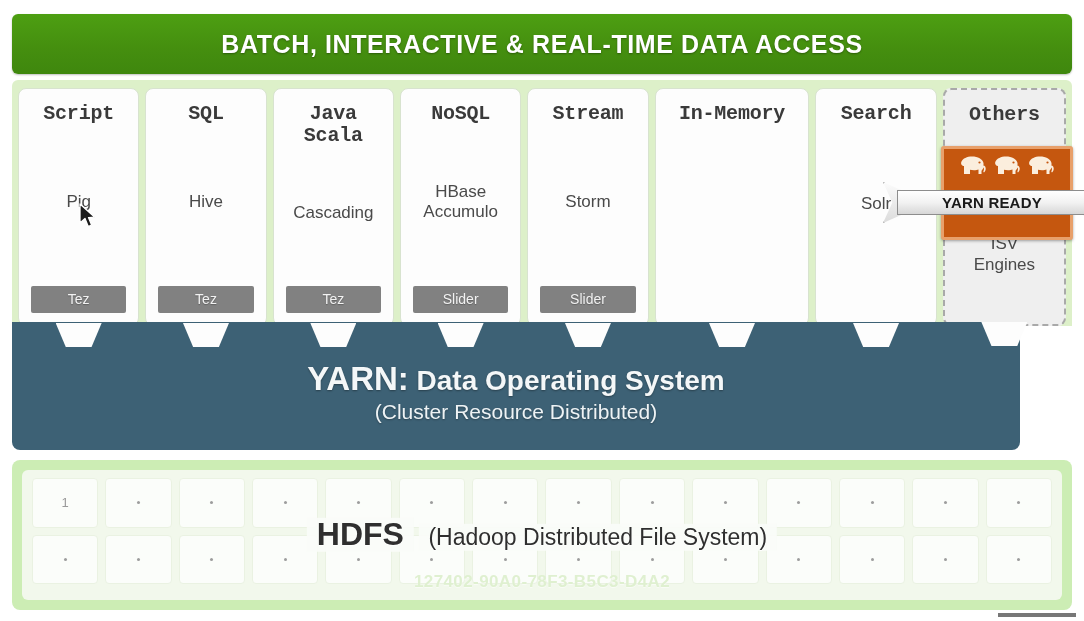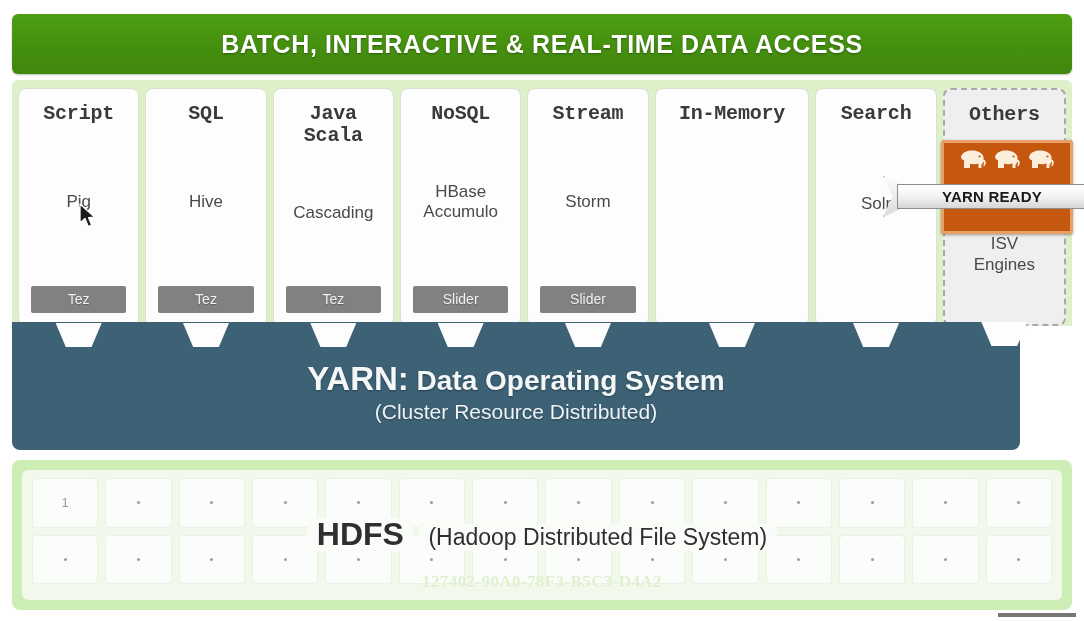--- a/index.html
+++ b/index.html
@@ -233,35 +233,35 @@
     padding: 0 10px;
     display: inline-block;
     white-space: nowrap;
   }
 
   .watermark {
     position: absolute;
     left: 50%;
     bottom: 8px;
     transform: translateX(-50%);
-    font-family: Liberation Serif, serif;
+    font-family: Liberation Sans, sans-serif;
     font-size: 17px;
     font-weight: bold;
     letter-spacing: 0.4px;
     color: #dff0d0;
     text-shadow: 0 1px 1px rgba(255,255,255,0.6);
     white-space: nowrap;
     z-index: 4;
   }
 
   
   .yarn-ready {
     position: absolute;
     left: 941px;
-    top: 140px;
+    top: 146px;
     width: 132px;
     height: 94px;
     z-index: 30;
   }
   .yr-frame {
     position: absolute;
     inset: 0;
     background: #c5570f;
     border: 3px solid #e8a06b;
     border-radius: 3px;

